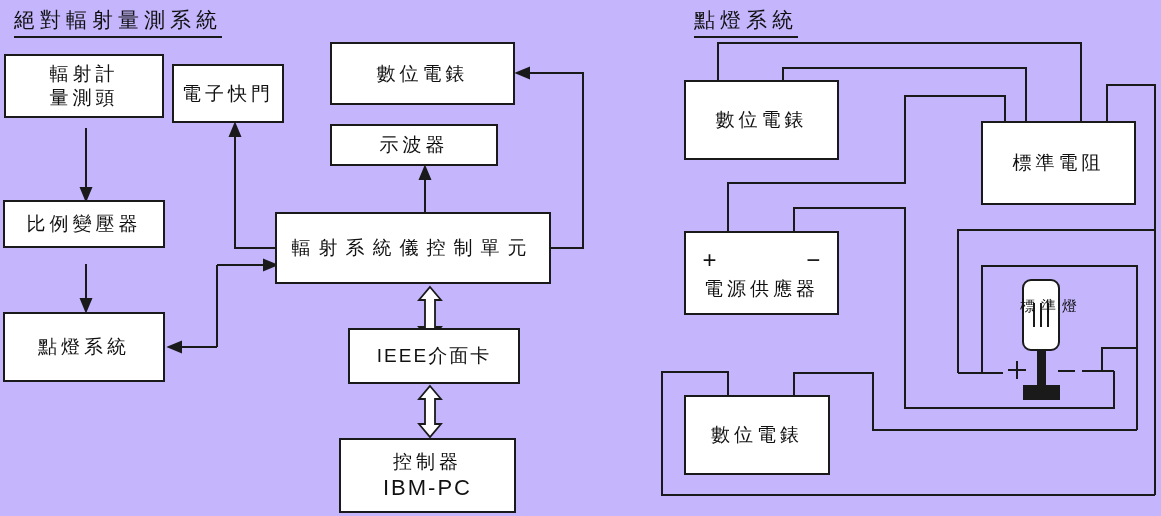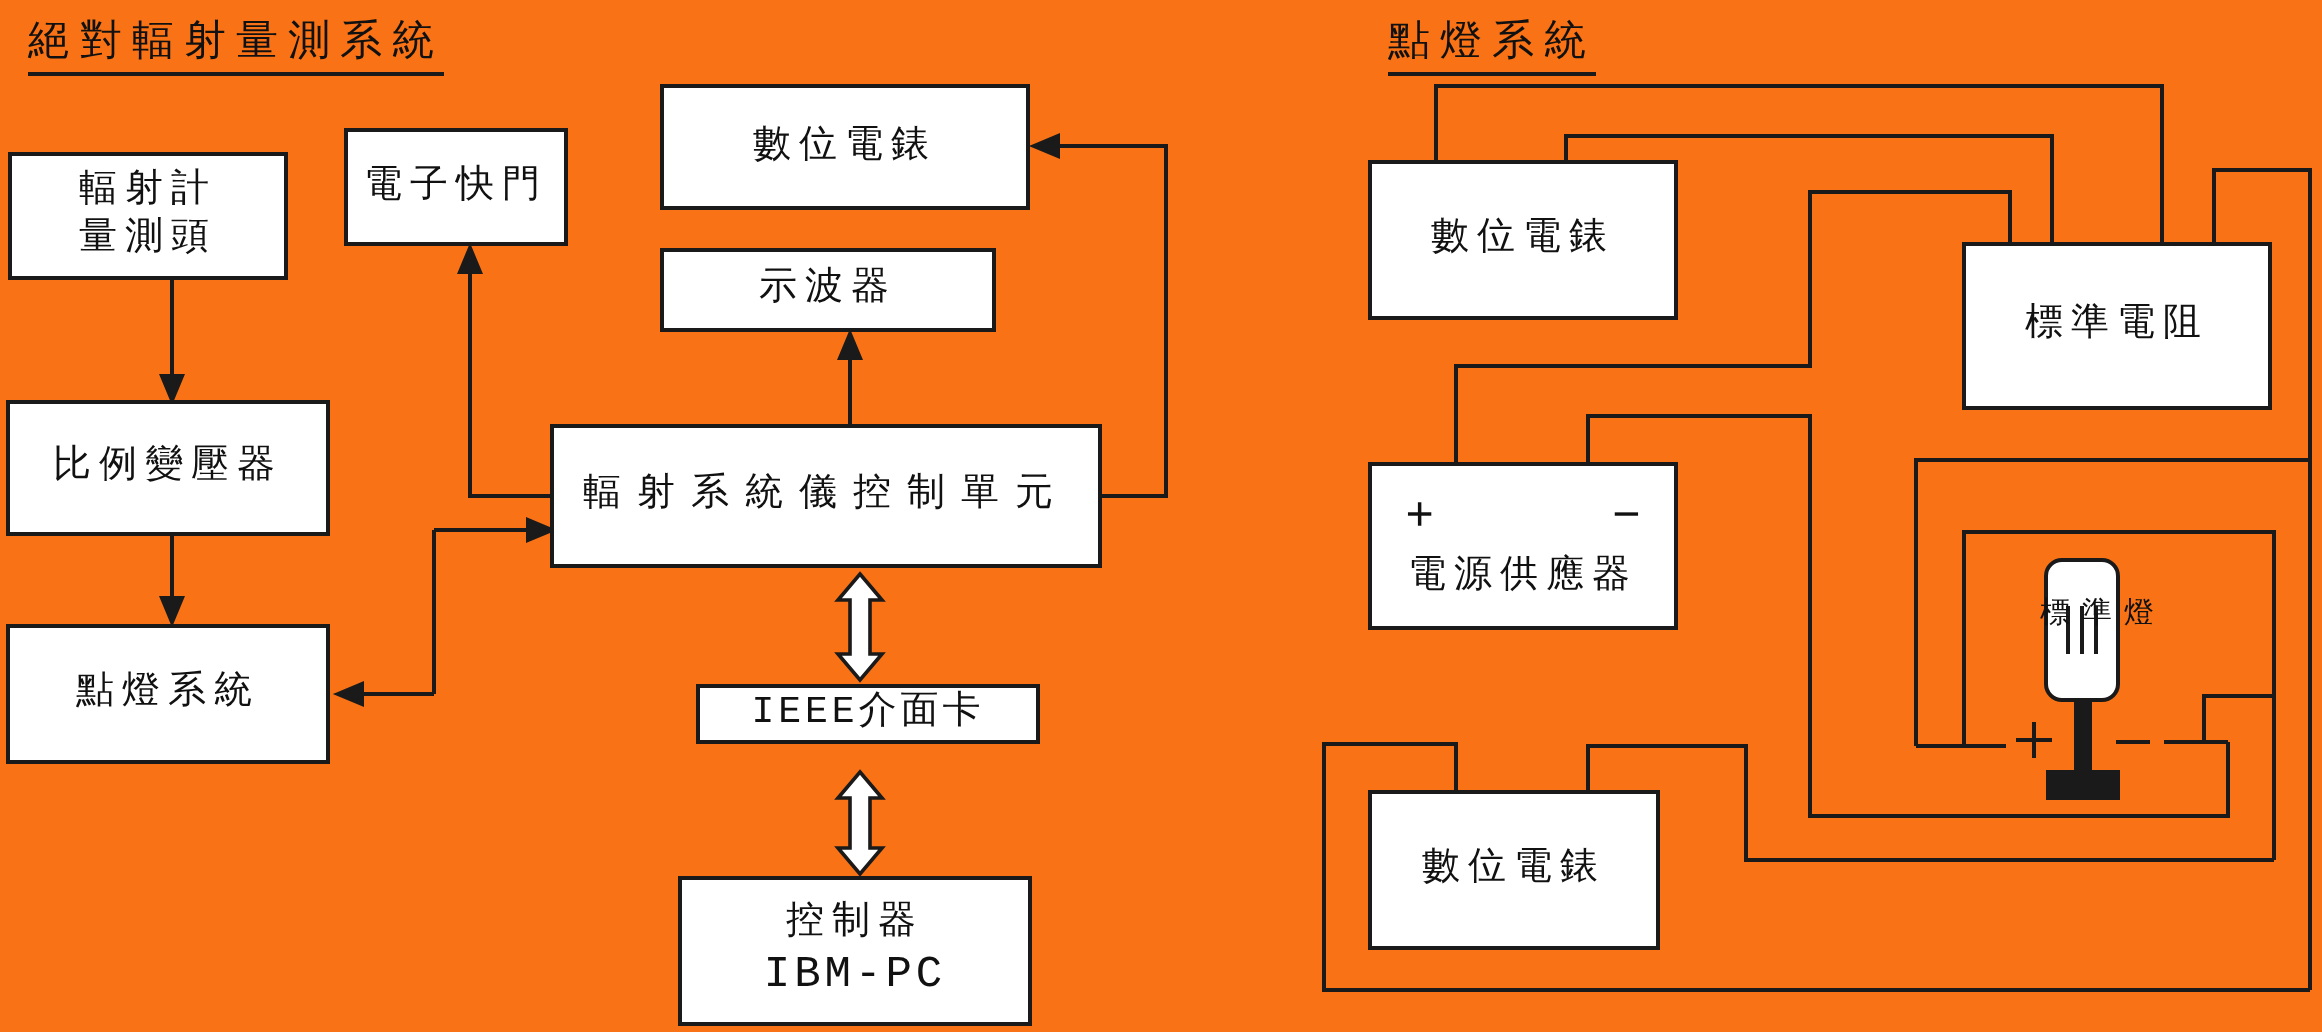--- a/index.html
+++ b/index.html
@@ -1,18 +1,18 @@
 <!DOCTYPE html>
 <html><head>
 <meta charset="utf-8">
 <style>
   html,body{margin:0;padding:0;background:#fff;}
   .canvas{
-    position:relative;width:1161px;height:516px;background:#f97316;
-    font-family:Liberation Mono, monospace;color:#111;
+    position:relative;width:1161px;height:516px;background:#c4b5fd;
+    font-family:Liberation Sans, sans-serif;color:#111;
     overflow:hidden;
   }
   .wires{position:absolute;left:0;top:0;width:1161px;height:516px;}
   .dbox{
     position:absolute;border:2px solid #1a1a1a;background:#ffffff;
     display:flex;flex-direction:column;align-items:center;justify-content:center;
     box-sizing:border-box;text-align:center;line-height:1.25;
   }
   .dbox .lbl{font-size:19px;letter-spacing:4px;white-space:nowrap;}
   .dbox .lbl.wide{letter-spacing:8px;}
@@ -66,50 +66,50 @@
     <path d="M1102,370 V348 H1137"></path>
     <path d="M794,395 V373 H873 V430 H1137"></path>
     <path d="M728,395 V372 H662 V495 H1155"></path>
     <path d="M958,373 H1003"></path>
     <path d="M1058,371 H1075 M1082,371 H1114"></path>
     <path d="M1008,370 H1026 M1017,361 V379"></path>
   </svg>
 
   <div class="sys-title" style="left:14px;top:6px;">絕對輻射量測系統</div>
 
-  <div class="dbox" style="left:4px;top:76px;width:140px;height:64px;">
+  <div class="dbox" style="left:4px;top:54px;width:160px;height:64px;">
     <span class="lbl">輻射計</span>
     <span class="lbl">量測頭</span>
   </div>
 
   <div class="dbox" style="left:172px;top:64px;width:112px;height:59px;">
     <span class="lbl">電子快門</span>
   </div>
 
-  <div class="dbox" style="left:3px;top:200px;width:162px;height:68px;">
+  <div class="dbox" style="left:3px;top:200px;width:162px;height:48px;">
     <span class="lbl">比例變壓器</span>
   </div>
 
   <div class="dbox" style="left:3px;top:312px;width:162px;height:70px;">
     <span class="lbl">點燈系統</span>
   </div>
 
   <div class="dbox" style="left:330px;top:42px;width:185px;height:63px;">
     <span class="lbl">數位電錶</span>
   </div>
 
   <div class="dbox" style="left:330px;top:124px;width:168px;height:42px;">
     <span class="lbl">示波器</span>
   </div>
 
   <div class="dbox" style="left:275px;top:212px;width:276px;height:72px;">
     <span class="lbl wide">輻射系統儀控制單元</span>
   </div>
 
-  <div class="dbox" style="left:348px;top:342px;width:172px;height:30px;">
+  <div class="dbox" style="left:348px;top:328px;width:172px;height:56px;">
     <span class="lbl latin">IEEE介面卡</span>
   </div>
 
   <div class="dbox" style="left:339px;top:438px;width:177px;height:75px;">
     <span class="lbl">控制器</span>
     <span class="lbl latin" style="font-size:22px;">IBM-PC</span>
   </div>
 
   <div class="sys-title" style="left:694px;top:6px;">點燈系統</div>
 

